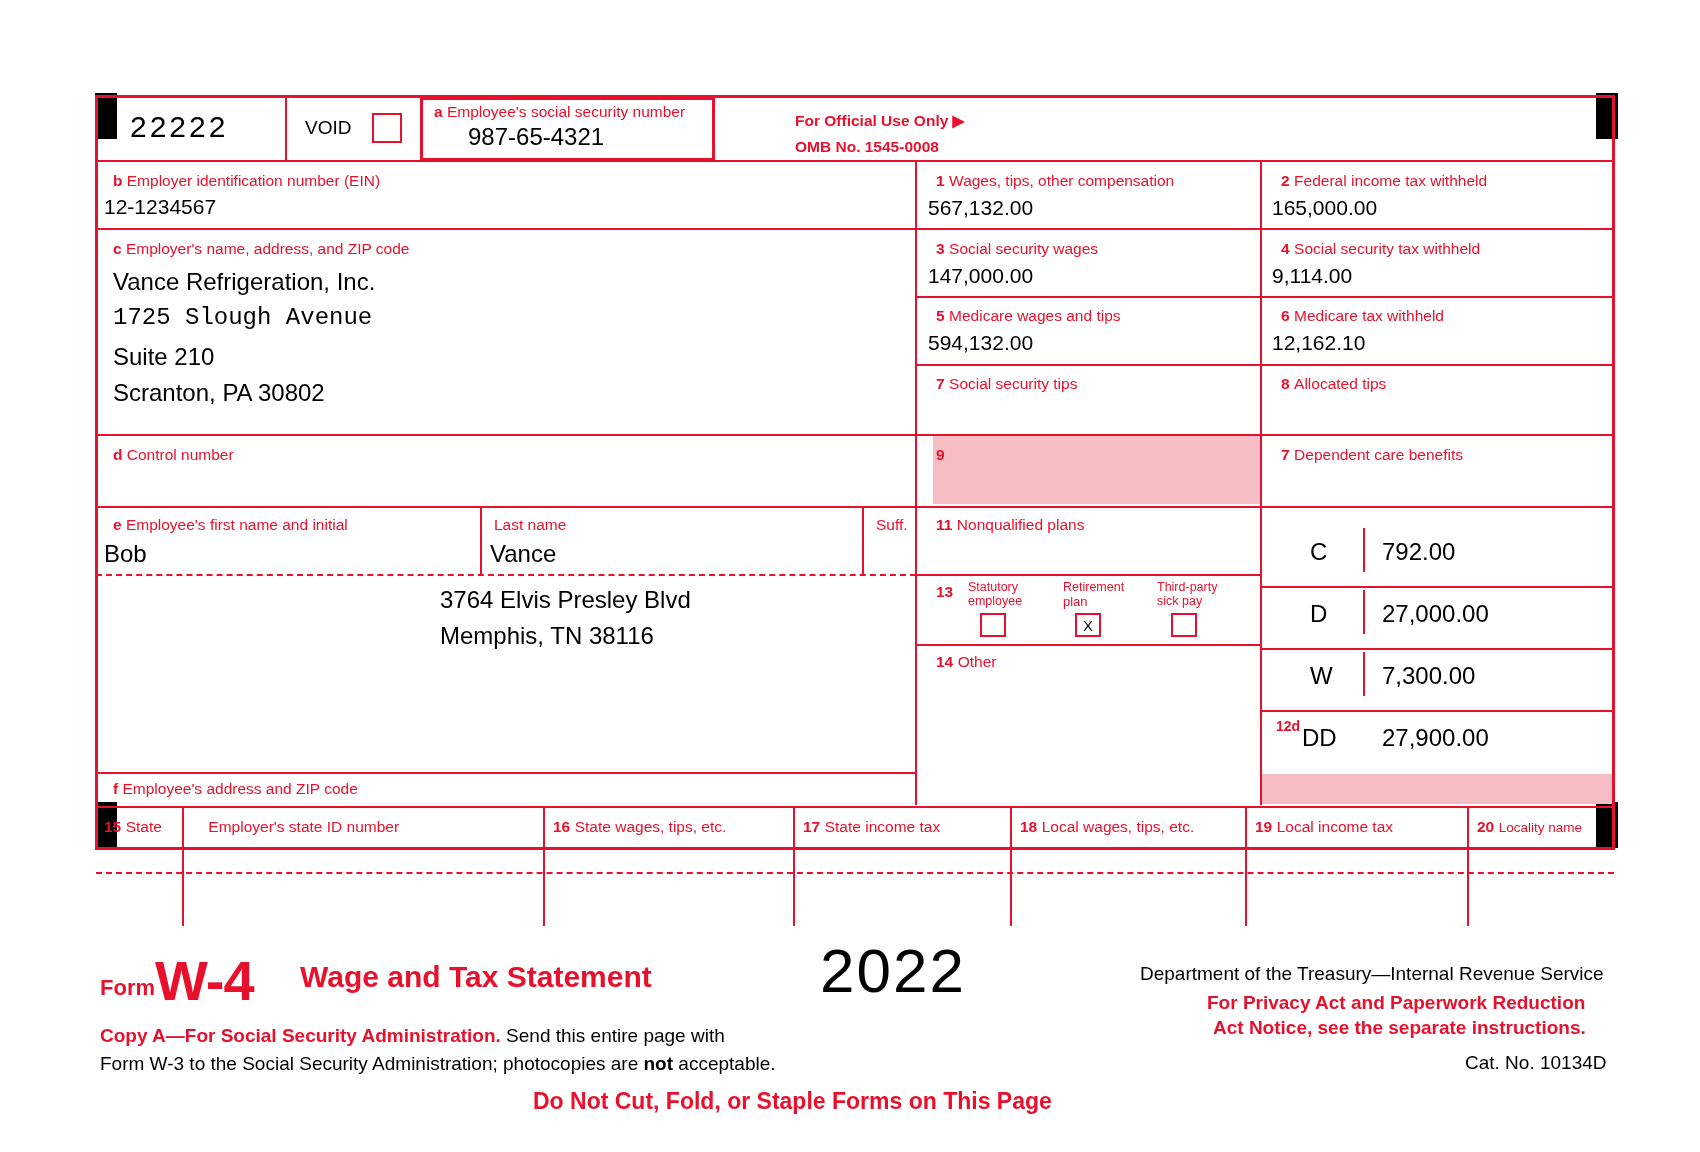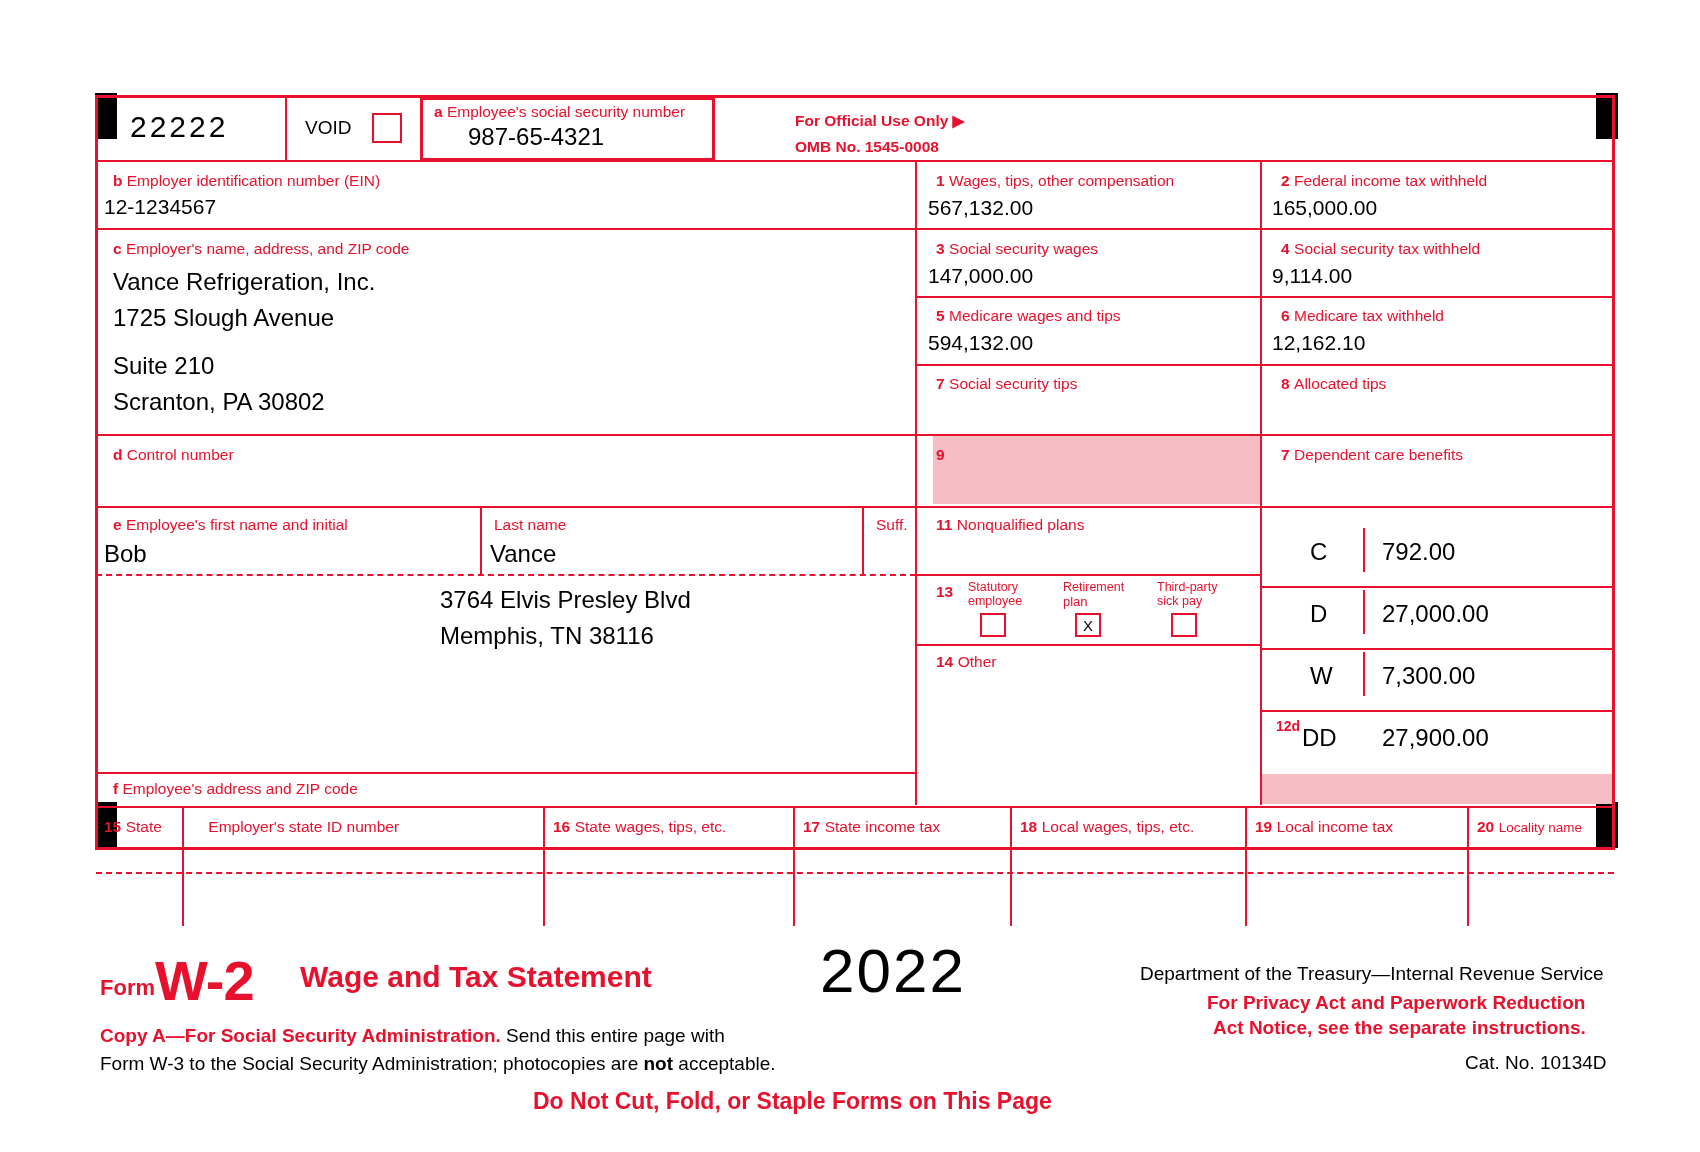--- a/index.html
+++ b/index.html
@@ -174,21 +174,21 @@
   <div class="cell" style="left:104px; top:195px;">
     <span class="val">12-1234567</span>
   </div>
   <div class="hline" style="left:96px; top:228px; width:820px;"></div>
 
   <div class="cell" style="left:113px; top:240px;">
     <span class="lbl"><b>c</b> <span>Employer's name, address, and ZIP code</span></span>
   </div>
   <div class="cell" style="left:113px; top:268px;">
     <div class="val-lg" style="margin-bottom:8px;">Vance Refrigeration, Inc.</div>
-    <div class="val-lg" style="margin-bottom:20px;">1725 Slough Avenue</div>
+    <div class="val-lg" style="margin-bottom:12px;font-family:Liberation Mono, monospace;">1725 Slough Avenue</div>
     <div class="val-lg" style="margin-bottom:8px;">Suite 210</div>
     <div class="val-lg">Scranton, PA 30802</div>
   </div>
   <div class="hline" style="left:96px; top:434px; width:820px;"></div>
 
   <div class="cell" style="left:113px; top:446px;">
     <span class="lbl"><b>d</b> <span>Control number</span></span>
   </div>
   <div class="cell" style="left:104px; top:470px;">
     <span class="val"></span>
@@ -434,21 +434,21 @@
     <span class="boxnum">20</span>
     <span class="lbl" style="font-size:13.5px;">Locality name</span>
   </div>
   <div class="cell" style="left:1477px; top:880px;">
     <span class="val"></span>
   </div>
 
   <div class="hline dash" style="left:96px; top:872px; width:1518px;"></div>
 
   <div class="form-word" style="left:100px; top:975px; font-size:22px;">Form</div>
-  <div class="w2" style="left:155px; top:948px;">W-2</div>
+  <div class="w2" style="left:155px; top:948px;">W-4</div>
   <div class="form-word" style="left:300px; top:960px; font-size:30px;">Wage and Tax Statement</div>
   <div class="year" style="left:820px; top:935px;">2022</div>
 
   <div class="footer-txt blk" style="left:1140px; top:963px; color:#000;">Department of the Treasury—Internal Revenue Service</div>
   <div class="footer-txt bold" style="left:1207px; top:992px;">For Privacy Act and Paperwork Reduction</div>
   <div class="footer-txt bold" style="left:1213px; top:1017px;">Act Notice, see the separate instructions.</div>
 
   <div class="footer-txt" style="left:100px; top:1025px;">
     <span class="bold">Copy A—For Social Security Administration.</span><span class="blk"> Send this entire page with</span>
   </div>

